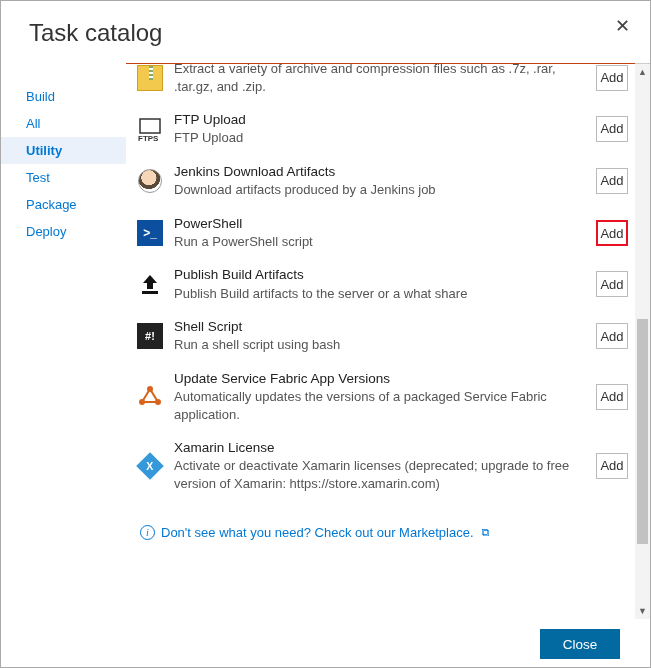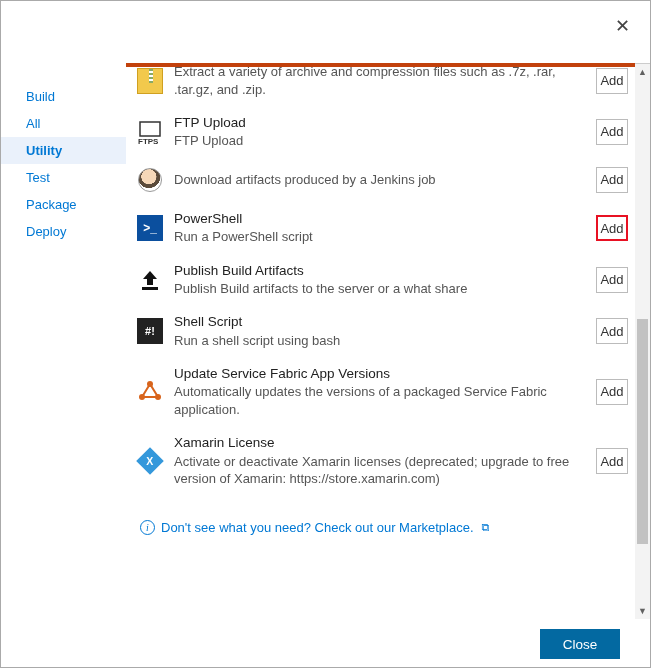--- a/index.html
+++ b/index.html
@@ -50,21 +50,21 @@
     background: #eaf1fb;
     font-weight: bold;
   }
   .content {
     flex: 1;
     position: relative;
     display: flex;
   }
   .scroll-area {
     flex: 1;
-    border-top: 4px solid #c2410c;
+    border-top: 1px solid #c2410c;
     padding: 2px 5px 0 8px;
     overflow: hidden;
   }
   .task-row {
     display: flex;
     align-items: center;
     padding: 8px 2px;
     gap: 10px;
   }
   .icon-box {
@@ -166,20 +166,21 @@
   .i-ps { width:26px;height:26px;background:#0b4f9e;display:flex;align-items:center;justify-content:center;color:#fff;font-weight:700;font-size:12px;}
   .i-shell { width:26px;height:26px;background:#222;color:#fff;display:flex;align-items:center;justify-content:center;font-weight:700;font-size:11px;}
   .i-xam { width:26px;height:26px;background:#3498db;transform:rotate(45deg) scale(.75);display:flex;align-items:center;justify-content:center;}
   .i-xam span{transform:rotate(-45deg);color:#fff;font-weight:700;font-size:14px;}
   .partial { margin-top:-14px; }
 </style>
 </head>
 <body>
 
 <div class="titlebar">
+  <div class="title">Task catalog</div>
   <div class="close-x">✕</div>
 </div>
 
 <div class="main">
   <div class="sidebar" id="sidebar">
       <div class="sidebar-item">Build</div>
       <div class="sidebar-item">All</div>
       <div class="sidebar-item active">Utility</div>
       <div class="sidebar-item">Test</div>
       <div class="sidebar-item">Package</div>
@@ -208,20 +209,21 @@
             <div class="task-title">FTP Upload</div>
             <div class="task-desc">FTP Upload</div>
           </div>
           <button class="add-btn">Add</button>
         </div>
         <div class="task-row">
           <div class="icon-box">
             <div class="i-jenkins"></div>
           </div>
           <div class="task-text">
+            <div class="task-title">Jenkins Download Artifacts</div>
             <div class="task-desc">Download artifacts produced by a Jenkins job</div>
           </div>
           <button class="add-btn">Add</button>
         </div>
         <div class="task-row">
           <div class="icon-box">
             <div class="i-ps">&gt;_</div>
           </div>
           <div class="task-text">
             <div class="task-title">PowerShell</div>

